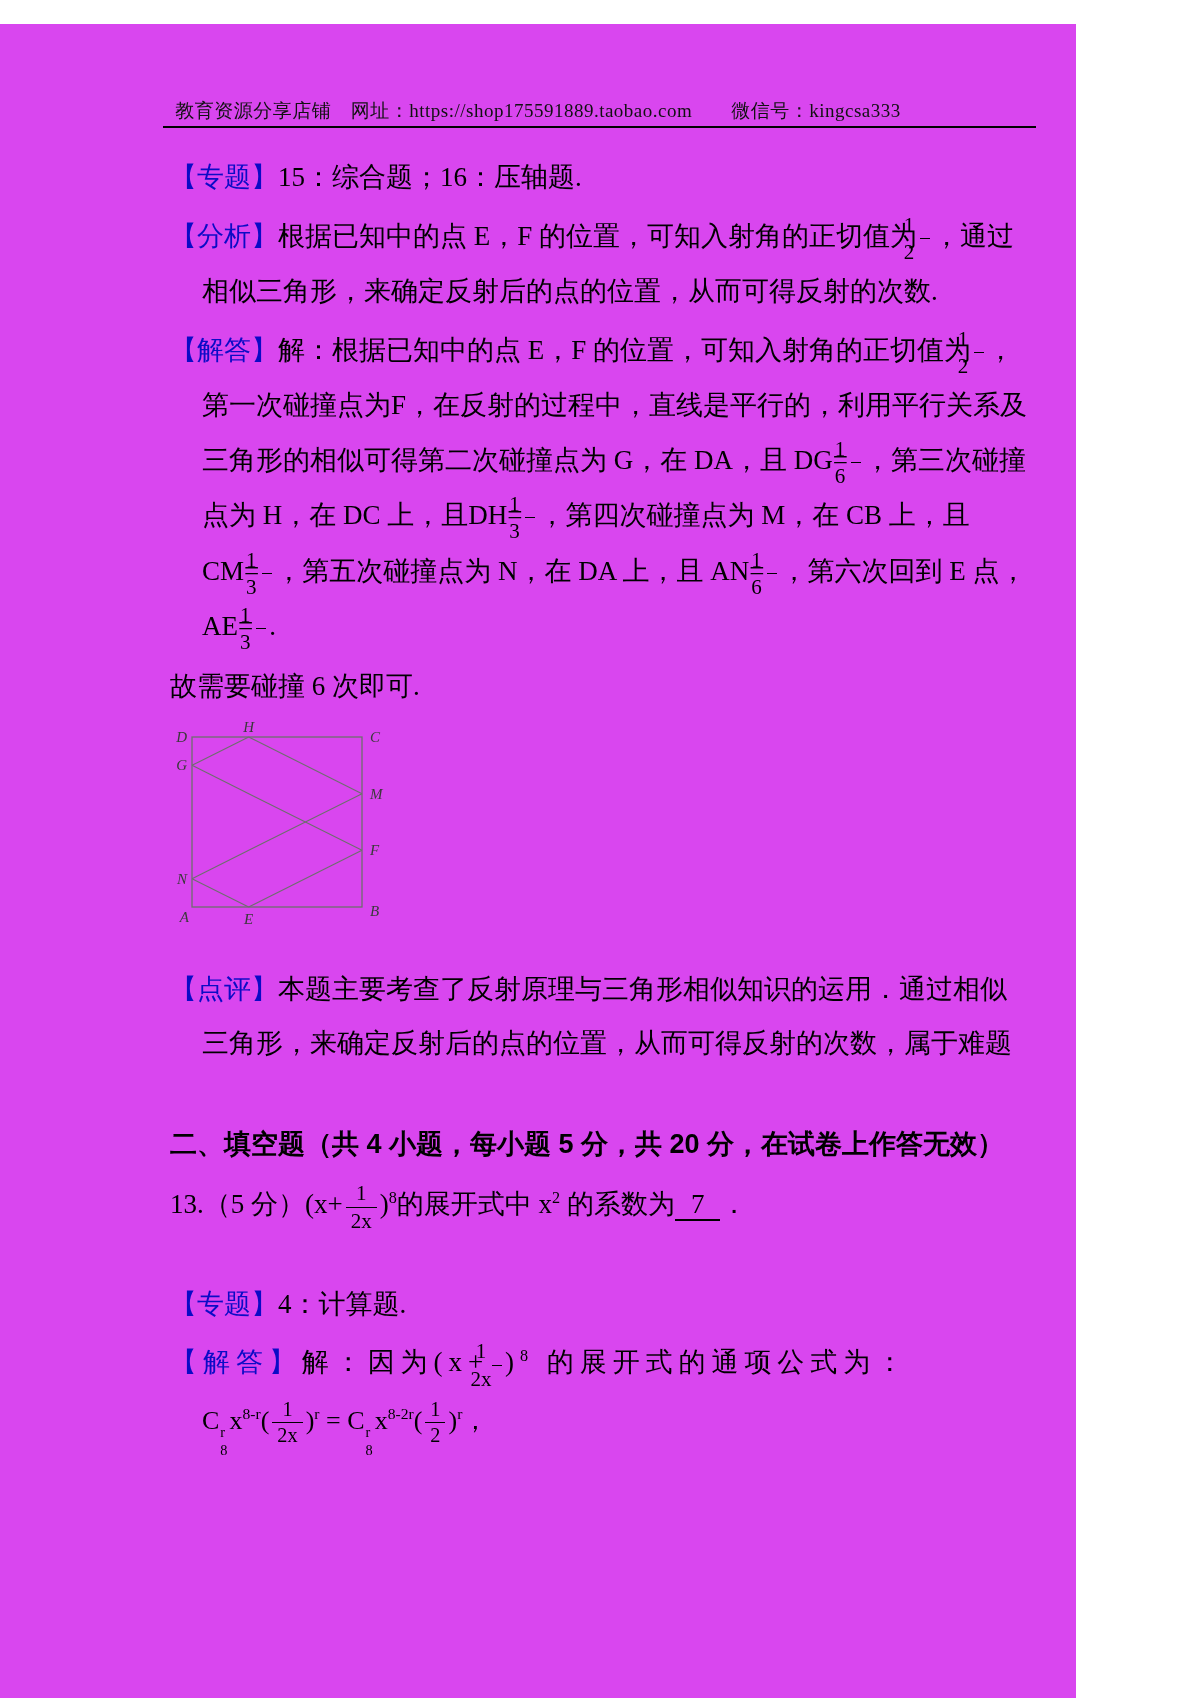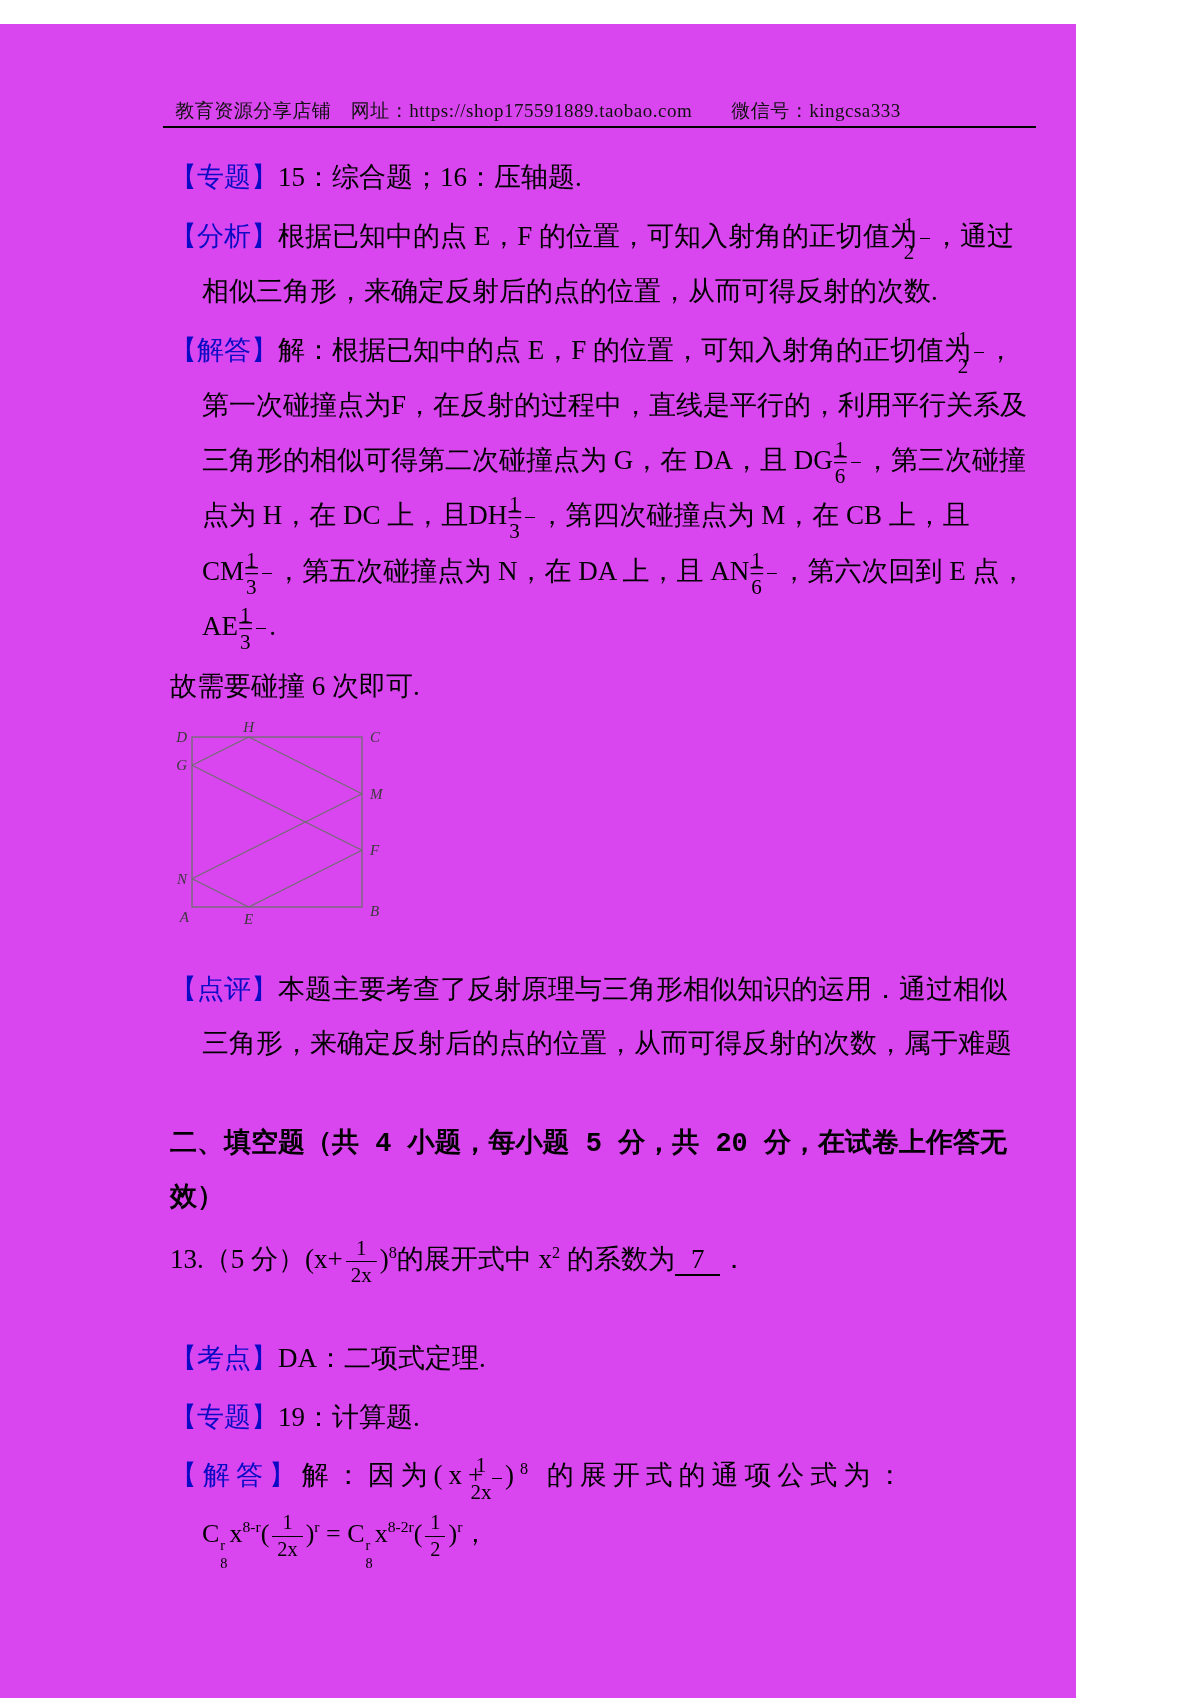--- a/index.html
+++ b/index.html
@@ -22,21 +22,21 @@
     border-top:2px solid #000; height:0;
   }
   .content{
     position:absolute; left:170px; top:126px; width:862px;
     font-size:27px; line-height:2.02; color:#000;
   }
   .para{margin:0 0 4px 0;font-family:Liberation Serif, serif;}
   .tagged{padding-left:32px; text-indent:-32px;}
   .tag{color:var(--tag-blue,#0b0bc6);}
   .heading{
-    font-family:Liberation Mono, monospace;
+    font-family:Liberation Sans, sans-serif;
     font-weight:bold; margin-top:46px; margin-bottom:6px;
   }
   .item-line{margin-bottom:44px;}
   .spaced{letter-spacing:0.22em;}
   .spaced .frac, .spaced .supsub{letter-spacing:normal;}
   .math-line{padding-left:32px; font-size:26px;}
   sup{font-size:0.6em; vertical-align:super; line-height:0;}
   .frac{
     display:inline-block; text-align:center; vertical-align:middle;
     font-size:0.78em; line-height:1.15; margin:0 3px; letter-spacing:normal;
@@ -77,22 +77,21 @@
           <text x="200" y="77.661" text-anchor="start" class="fig-label">M</text>
           <text x="200" y="134.339" text-anchor="start" class="fig-label">F</text>
           <text x="17" y="162.661" text-anchor="end" class="fig-label">N</text>
           <text x="19" y="201" text-anchor="end" class="fig-label">A</text>
           <text x="78.661" y="203" text-anchor="middle" class="fig-label">E</text>
           <text x="200" y="195" text-anchor="start" class="fig-label">B</text>
         </svg></div>
       <div class="para tagged"><span class="tag">【点评】</span><span>本题主要考查了反射原理与三角形相似知识的运用．通过相似三角形，来确定反射后的点的位置，从而可得反射的次数，属于难题</span></div>
       <div class="para heading"><span>二、填空题（共 4 小题，每小题 5 分，共 20 分，在试卷上作答无效）</span></div>
       <div class="para plain item-line"><span>13.（5 分）</span><span>(x+</span><span class="frac"><span class="num">1</span><span class="den">2x</span></span><span>)</span><sup>8</sup><span>的展开式中 x</span><sup>2</sup><span> 的系数为</span><span class="answer-blank">7</span><span>．</span></div>
-      <div class="para tagged"><span class="tag">【考点】</span><span>DA：二项式定理.</span></div>
-      <div class="para tagged"><span class="tag">【专题】</span><span>19：计算题.</span></div>
+      <div class="para tagged"><span class="tag">【专题】</span><span>4：计算题.</span></div>
       <div class="para tagged spaced"><span class="tag">【解答】</span><span>解：因为</span><span>(x+</span><span class="frac"><span class="num">1</span><span class="den">2x</span></span><span>)</span><sup>8</sup><span> 的展开式的通项公式为：</span></div>
       <div class="para math-line"><span>C</span><span class="supsub">
           <span>r</span>
           <span>8</span>
         </span><span>x</span><sup>8-r</sup><span>(</span><span class="frac"><span class="num">1</span><span class="den">2x</span></span><span>)</span><sup>r</sup><span> = C</span><span class="supsub">
           <span>r</span>
           <span>8</span>
         </span><span>x</span><sup>8-2r</sup><span>(</span><span class="frac"><span class="num">1</span><span class="den">2</span></span><span>)</span><sup>r</sup><span>，</span></div>
     </div>
 </div>

